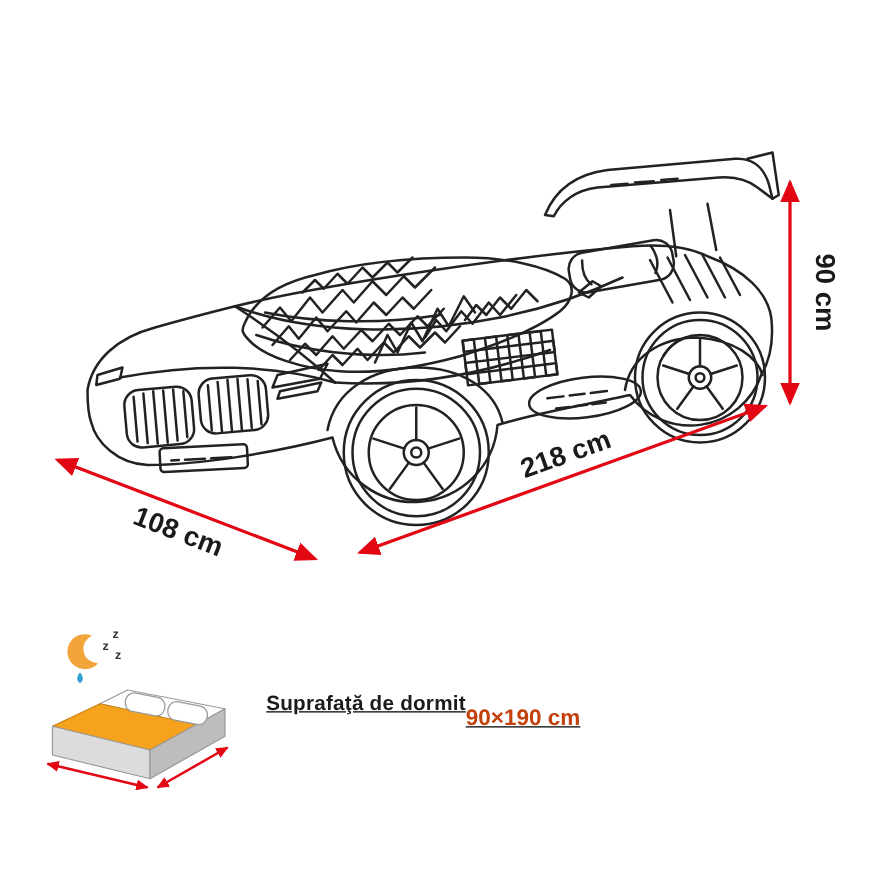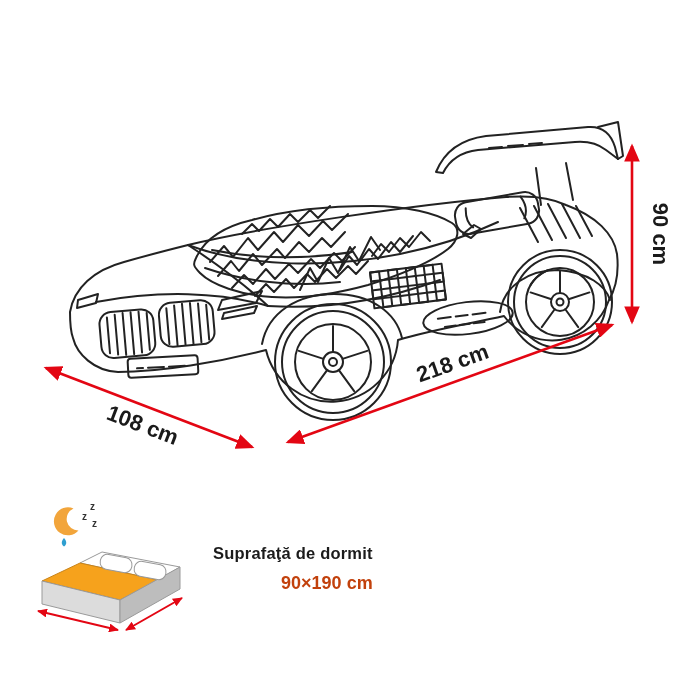--- a/index.html
+++ b/index.html
@@ -9,21 +9,21 @@
   }
   svg{display:block;}
   .ink path, .ink rect, .ink circle, .ink ellipse{
     stroke:#222;fill:none;stroke-width:2;stroke-linecap:round;stroke-linejoin:round;
   }
   .dim-line{stroke:#e30613;stroke-width:2.6;fill:none;}
   .dim-label{font:700 22px "Liberation Sans", sans-serif;fill:#1a1a1a;}
   .footer{
     position:absolute;left:28px;top:494px;display:flex;align-items:center;gap:20px;
   }
-  .footer-text{display:flex;flex-direction:column;}
+  .footer-text{display:flex;flex-direction:row;text-decoration:underline;}
   .sleep-label{font-size:16.5px;font-weight:600;color:#1b1b1b;letter-spacing:.2px;}
   .sleep-value{margin-top:10px;font-size:18px;font-weight:800;color:#c2410c;text-align:right;}
   .zzz{font:700 10px "Liberation Sans", sans-serif;fill:#333;}
 </style>
 </head>
 <body>
 
 <div class="stage">
 
   <svg width="700" height="490" viewBox="0 0 700 490">

